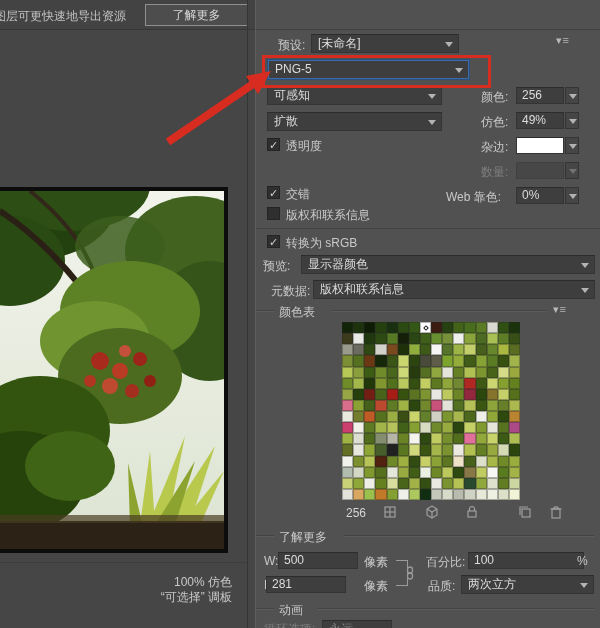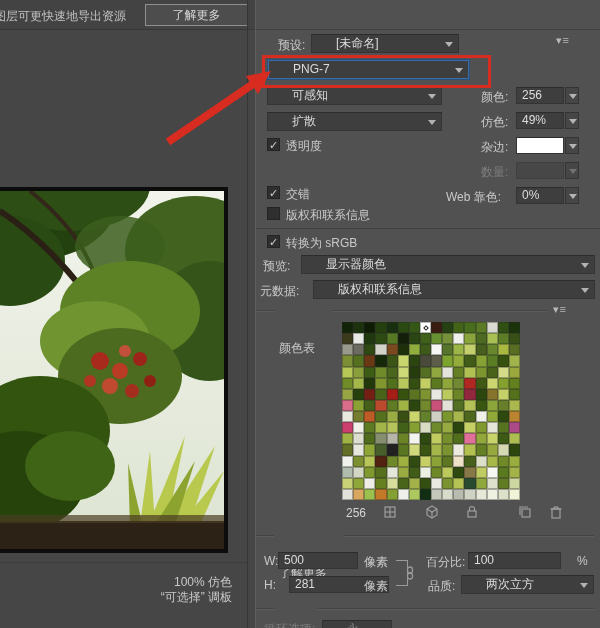--- a/index.html
+++ b/index.html
@@ -15,31 +15,31 @@
   .photo { position:absolute; left:0; top:187px; width:228px; height:366px; border:4px solid #0c0c0c; border-left:none; background:#e8ece2; overflow:hidden; }
   .left-hr { position:absolute; left:0; top:562px; width:247px; border-top:1px solid #3d3d3d; }
   .status { position:absolute; right:23px; top:575px; width:180px; text-align:right; color:#c8c8c8; font-size:12px; line-height:15px; }
   .vdiv { position:absolute; left:247px; top:0; width:1px; height:628px; background:#353535; }
 
   
   .panel { position:absolute; left:255px; top:0; width:345px; height:628px; background:#515151; border-left:1px solid #5e5e5e; }
   .panel .hdiv { position:absolute; left:0; width:345px; border-top:1px solid #414141; }
   .lbl { position:absolute; color:#c9c9c9; font-size:12px; white-space:nowrap; }
   .lbl.dim { color:#7d7d7d; }
-  .dd { position:absolute; height:19px; background:#3e3e3e; border:1px solid #343434; border-top-color:#2c2c2c; color:#dcdcdc; font-size:12px; line-height:17px; padding:0 24px; cursor:pointer; }
+  .dd { position:absolute; height:19px; background:#3e3e3e; border:1px solid #343434; border-top-color:#2c2c2c; color:#dcdcdc; font-size:12px; line-height:17px; padding:0 6px; cursor:pointer; }
   .dd .chev { position:absolute; right:5px; top:7px; }
   .chev { width:0; height:0; border-left:4px solid transparent; border-right:4px solid transparent; border-top:5px solid #b3b3b3; display:inline-block; }
   .field { position:absolute; width:48px; height:17px; background:#3e3e3e; border:1px solid #343434; border-top-color:#2c2c2c; color:#dcdcdc; font-size:12px; line-height:15px; padding:0 5px; }
   .chev-btn { position:absolute; width:14px; height:17px; background:#464646; border:1px solid #343434; cursor:pointer; }
   .chev-btn .chev { position:absolute; left:3px; top:6px; }
   .field.matte { background:#ffffff; }
   .field.disabled { background:#474747; border-color:#404040; }
   .cb { position:absolute; width:13px; height:13px; background:#2f2f2f; border:1px solid #242424; color:#d2d2d2; font-size:11px; line-height:12px; text-align:center; cursor:pointer; }
   .menu-btn { position:absolute; color:#b8b8b8; font-size:11px; letter-spacing:1px; cursor:pointer; }
-  .sec-title { position:absolute; color:#c9c9c9; font-size:12px;margin-top:36px; }
+  .sec-title { position:absolute; color:#c9c9c9; font-size:12px; }
   .sec-line { position:absolute; border-top:1px solid #434343; border-bottom:1px solid #5c5c5c; height:0; }
 
   
   .red-box { position:absolute; left:262px; top:55px; width:229px; height:33px; border:3px solid #d92c20; z-index:9; pointer-events:none; }
   .red-arrow { position:absolute; left:150px; top:58px; z-index:9; pointer-events:none; }
   .focus-dd { border:1px solid #3a6ca8 !important; box-shadow:0 0 0 1px #2b4f7d; }
 
   
   .ct-grid { position:absolute; left:86px; top:322px; width:178px; height:178px; display:grid; grid-template-columns:repeat(16,1fr); grid-template-rows:repeat(16,1fr); background:#3a3a3a; }
   .swatch { border:0.5px solid rgba(40,40,40,.35); cursor:pointer; }
@@ -128,21 +128,21 @@
   <div class="panel">
     <div class="hdiv" style="top:29px"></div>
 
     <span class="lbl" style="left:22px; top:37px">预设:</span>
     <div class="dd" style="left:55px; top:34px; width:148px">
       <span>[未命名]</span><span class="chev"></span>
     </div>
     <span class="menu-btn" style="left:300px; top:34px">▾≡</span>
 
     <div class="dd focus-dd" style="left:12px; top:60px; width:201px">
-      <span>PNG-7</span><span class="chev"></span>
+      <span>PNG-5</span><span class="chev"></span>
     </div>
 
     <div class="dd" style="left:11px; top:112px; width:175px">
       <span>扩散</span><span class="chev"></span>
     </div>
     <div class="dd" style="left:11px; top:86px; width:175px">
       <span>可感知</span><span class="chev"></span>
     </div>
     <span class="cb" style="left:11px; top:138px">✓</span>
     <span class="lbl" style="left:30px; top:138px">透明度</span>
@@ -183,21 +183,21 @@
 
     <div class="hdiv" style="top:228px"></div>
 
     <span class="cb" style="left:11px; top:235px">✓</span>
     <span class="lbl" style="left:30px; top:235px">转换为 sRGB</span>
 
     <span class="lbl" style="left:7px; top:258px">预览:</span>
     <div class="dd" style="left:45px; top:255px; width:294px">
       <span>显示器颜色</span><span class="chev"></span>
     </div>
-    <span class="lbl" style="left:4px; top:283px">元数据:</span>
+    <span class="lbl" style="left:15px; top:283px">元数据:</span>
     <div class="dd" style="left:57px; top:280px; width:282px">
       <span>版权和联系信息</span><span class="chev"></span>
     </div>
 
     <div class="sec-line" style="left:0; top:310px; width:18px"></div>
     <span class="sec-title" style="left:23px; top:304px">颜色表</span>
     <div class="sec-line" style="left:76px; top:310px; width:214px"></div>
     <span class="menu-btn" style="left:297px; top:303px">▾≡</span>
 
     <div class="ct-grid">
@@ -499,33 +499,33 @@
     </div>
 
     <div class="sec-line" style="left:0; top:535px; width:18px"></div>
     <span class="sec-title" style="left:23px; top:529px">了解更多</span>
     <div class="sec-line" style="left:88px; top:535px; width:250px"></div>
 
     <span class="lbl" style="left:8px; top:554px">W:</span>
     <div class="field" style="left:22px; top:552px; width:80px">500</div>
     <span class="lbl" style="left:108px; top:554px">像素</span>
     <span class="lbl" style="left:8px; top:578px">H:</span>
-    <div class="field" style="left:33px; top:576px; width:100px">281</div>
+    <div class="field" style="left:10px; top:576px; width:80px">281</div>
     <span class="lbl" style="left:108px; top:578px">像素</span>
 
     <div class="wh-bracket"></div>
     <div class="link-icon">
       <svg width="12" height="14" viewBox="0 0 12 14" stroke="#9a9a9a" fill="none" stroke-width="1.3">
         <rect x="3.5" y="1" width="5" height="6" rx="2.5"></rect>
           <rect x="3.5" y="7" width="5" height="6" rx="2.5"></rect>
       </svg>
     </div>
 
     <span class="lbl" style="left:170px; top:554px">百分比:</span>
-    <div class="field" style="left:212px; top:552px; width:93px">100</div>
+    <div class="field" style="left:212px; top:552px; width:116px">100</div>
     <span class="pct-unit" style="left:321px; top:554px">%</span>
 
     <span class="lbl" style="left:172px; top:578px">品质:</span>
     <div class="dd" style="left:205px; top:575px; width:133px">
       <span>两次立方</span><span class="chev"></span>
     </div>
 
     <div class="sec-line" style="left:0; top:608px; width:18px"></div>
     <span class="sec-title" style="left:23px; top:602px">动画</span>
     <div class="sec-line" style="left:62px; top:608px; width:276px"></div>

